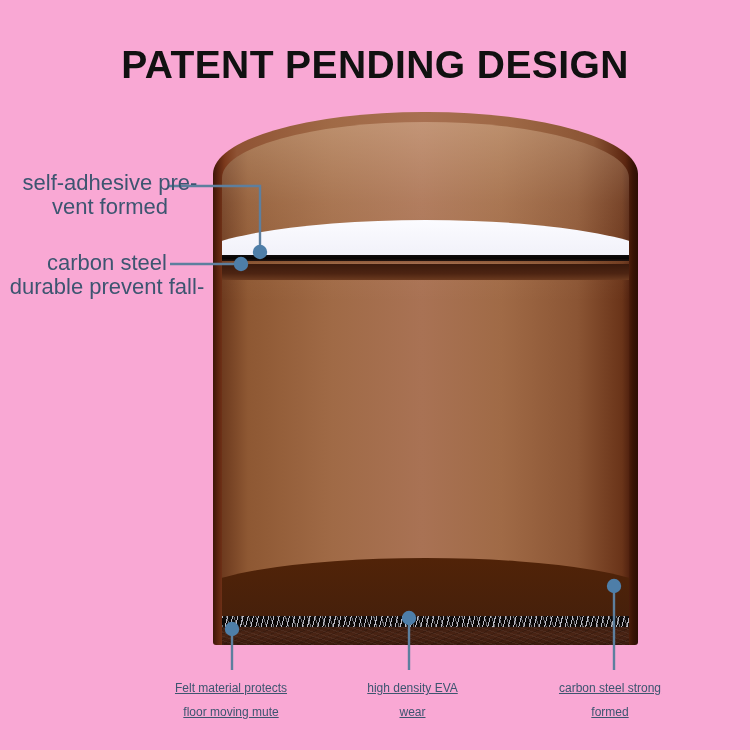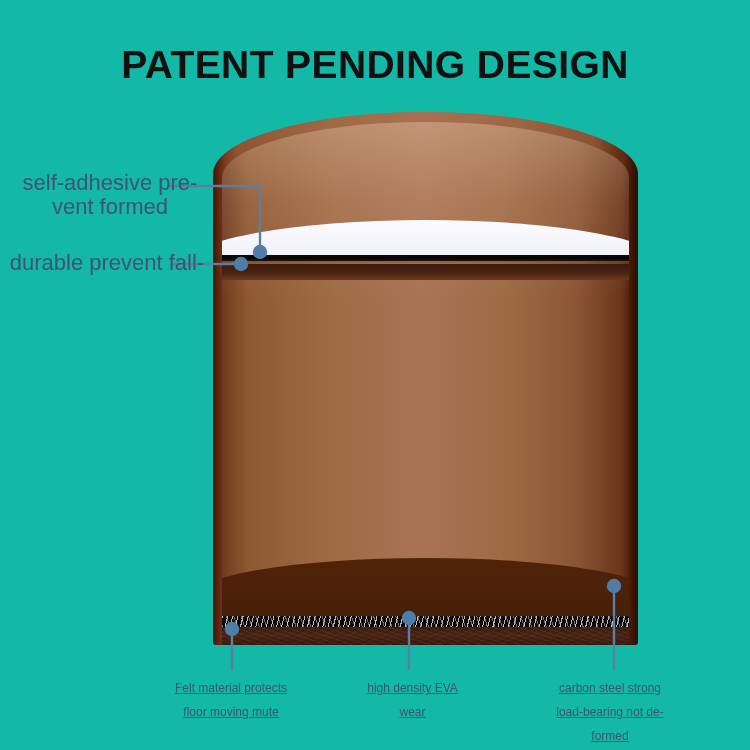--- a/index.html
+++ b/index.html
@@ -10,21 +10,21 @@
     width: 750px;
     height: 750px;
     background: #f0f0f0;
     font-family: "Liberation Sans", sans-serif;
     overflow: hidden;
   }
   #stage {
     position: relative;
     width: 750px;
     height: 750px;
-    background: #14b8a6;
+    background: #f9a8d4;
   }
 
   
   #title {
     position: absolute;
     top: 41px;
     left: 0;
     width: 750px;
     text-align: center;
     font-size: 39px;
@@ -317,32 +317,32 @@
     <line x1="614" y1="587" x2="614" y2="670" stroke="#5d7f9e" stroke-width="2.4"></line>
     <circle cx="614" cy="586" r="7.2" fill="#4e7ea8"></circle>
   </svg>
 
   <div class="anno anno-left" id="anno-adhesive">
     <div>self-adhesive pre-</div>
     <div>vent formed</div>
   </div>
 
   <div class="anno anno-left" id="anno-groove">
+    <div>carbon steel</div>
     <div>durable prevent fall-</div>
   </div>
 
   <div class="caption" id="cap-felt">
     <div>Felt material protects</div>
     <div>floor moving mute</div>
   </div>
 
   <div class="caption" id="cap-eva">
     <div>high density EVA</div>
     <div>wear</div>
   </div>
 
   <div class="caption" id="cap-steel">
     <div>carbon steel strong</div>
-    <div>load-bearing not de-</div>
     <div>formed</div>
   </div>
 
 </div>
 
 </body></html>

